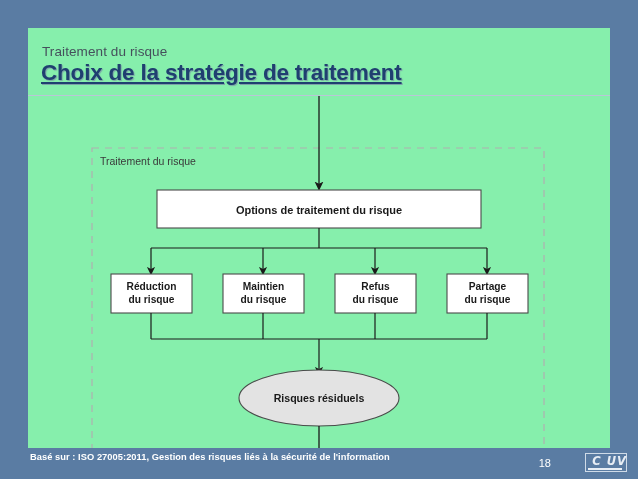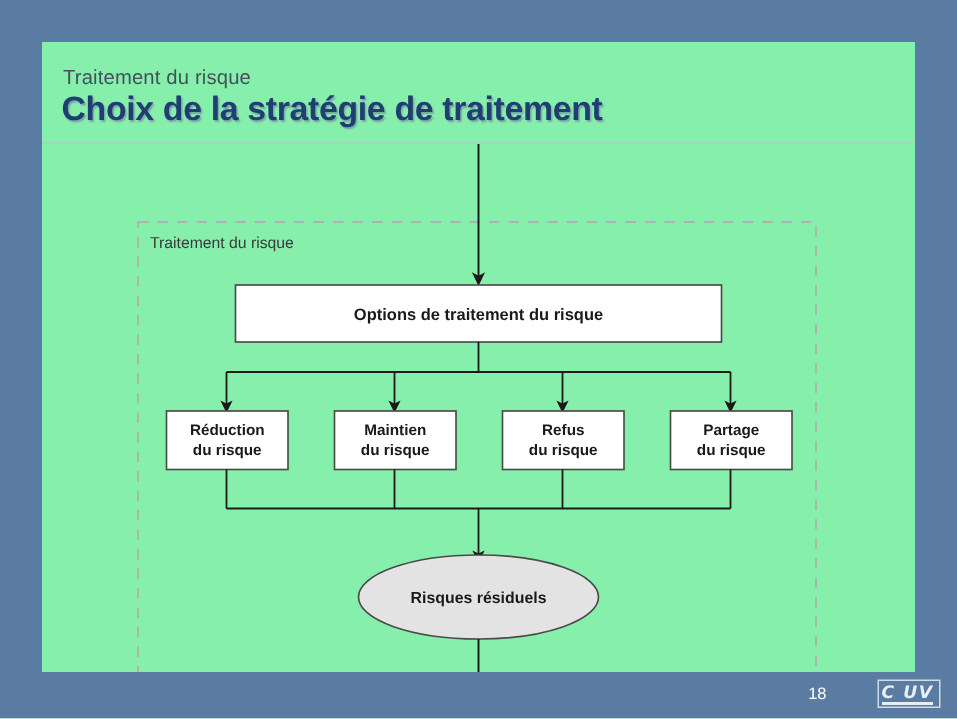--- a/index.html
+++ b/index.html
@@ -42,20 +42,21 @@
   #title {
     position: absolute;
     left: 13px;
     top: 32px;
     font-size: 22.5px;
     font-weight: bold;
     color: #1f3f70;
     letter-spacing: -0.2px;
     white-space: nowrap;
     text-shadow: 1px 1px 1px rgba(120,140,165,0.75);
+    text-decoration: underline;
   }
   #title-rule {
     position: absolute;
     left: 0px;
     top: 67px;
     width: 582px;
     height: 1px;
     background: #b9c6d6;
   }
   
@@ -94,21 +95,21 @@
     left: 583px;
     top: 453px;
     width: 44px;
     height: 19px;
   }
   .logo-text {
     position: absolute;
     left: 0;
     top: 1px;
     width: 44px;
-    text-align: center;
+    text-align: right;
     font-size: 11.5px;
     font-weight: bold;
     font-style: italic;
     color: #e8eef5;
     letter-spacing: 1px;
     font-family: "DejaVu Sans", sans-serif;
   }
   .logo-bar {
     position: absolute;
     left: 5px;
@@ -201,20 +202,21 @@
         <line x1="291" y1="243" x2="291" y2="275" stroke="#1a1a1a" stroke-width="1.2" marker-end="url(#arrowhead)"></line>
 
         <ellipse cx="291" cy="302" rx="80" ry="28" fill="#e3e3e3" stroke="#4a4a4a" stroke-width="1.1"></ellipse>
         <text class="node-label" x="291" y="306" font-size="10.6" text-anchor="middle">Risques résiduels</text>
 
         <line x1="291" y1="330" x2="291" y2="378" stroke="#1a1a1a" stroke-width="1.3" marker-end="url(#arrowhead)"></line>
       </svg>
     </div>
   </div>
 
+  <div id="footer-text">Basé sur : ISO 27005:2011, Gestion des risques liés à la sécurité de l'information</div>
   <div id="page-number">18</div>
 
   <div id="logo">
     <div class="logo-frame"></div>
     <div class="logo-text">C UV</div>
     <div class="logo-bar"></div>
   </div>
 
 </div>
 

